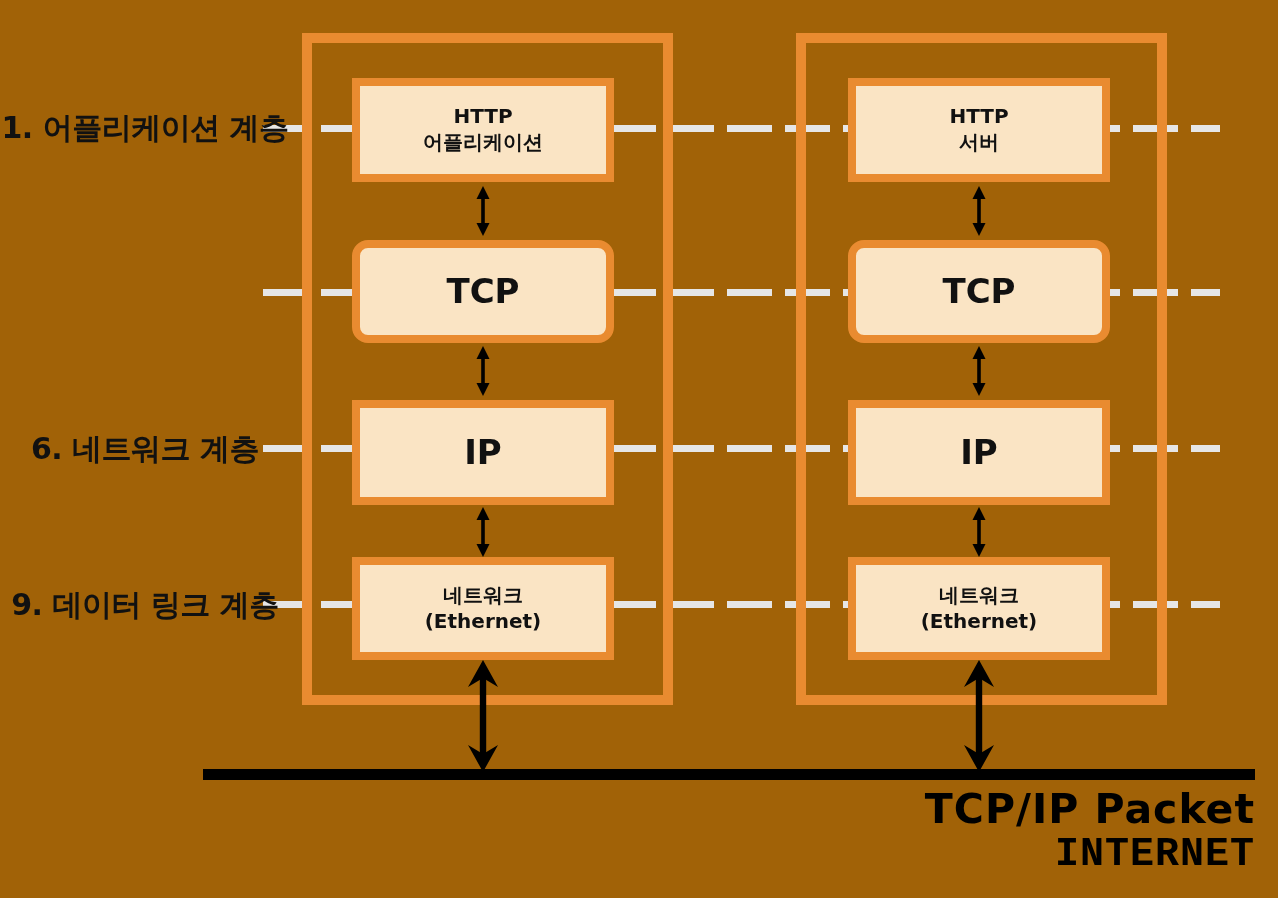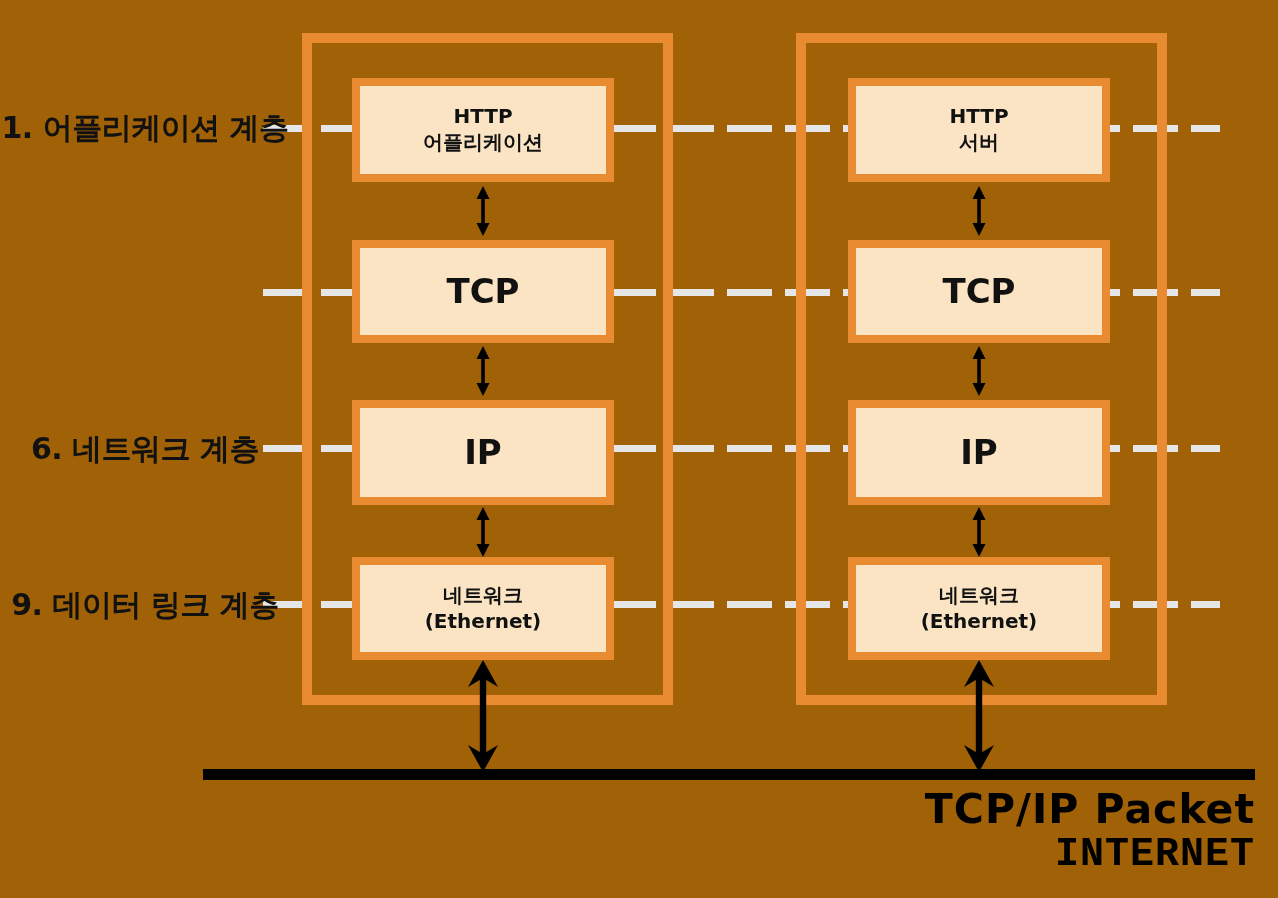--- a/index.html
+++ b/index.html
@@ -45,21 +45,21 @@
   
   .proto-box{
     position:absolute;width:262px;z-index:2;
     border:8px solid var(--orange);
     background:var(--cream);
     display:flex;flex-direction:column;align-items:center;justify-content:center;
     text-align:center;font-weight:bold;line-height:1.28;
   }
   .col-left{left:352px;} .col-right{left:848px;}
   .row1{top:78px;height:104px;}
-  .row2{top:240px;height:103px;}
+  .row2{top:240px;height:103px;border-radius:16px;}
   .row3{top:400px;height:105px;}
   .row4{top:557px;height:103px;}
   .proto-box .ln{font-size:20px;}
   .proto-box.single .ln{font-size:34px;}
 
   
   .arrow{position:absolute;z-index:3;color:#000;}
   .arrow svg{display:block;}
   .a-x-left{left:471px;} .a-x-right{left:967px;}
   .a1{top:186px;} .a2{top:346px;} .a3{top:507px;}

